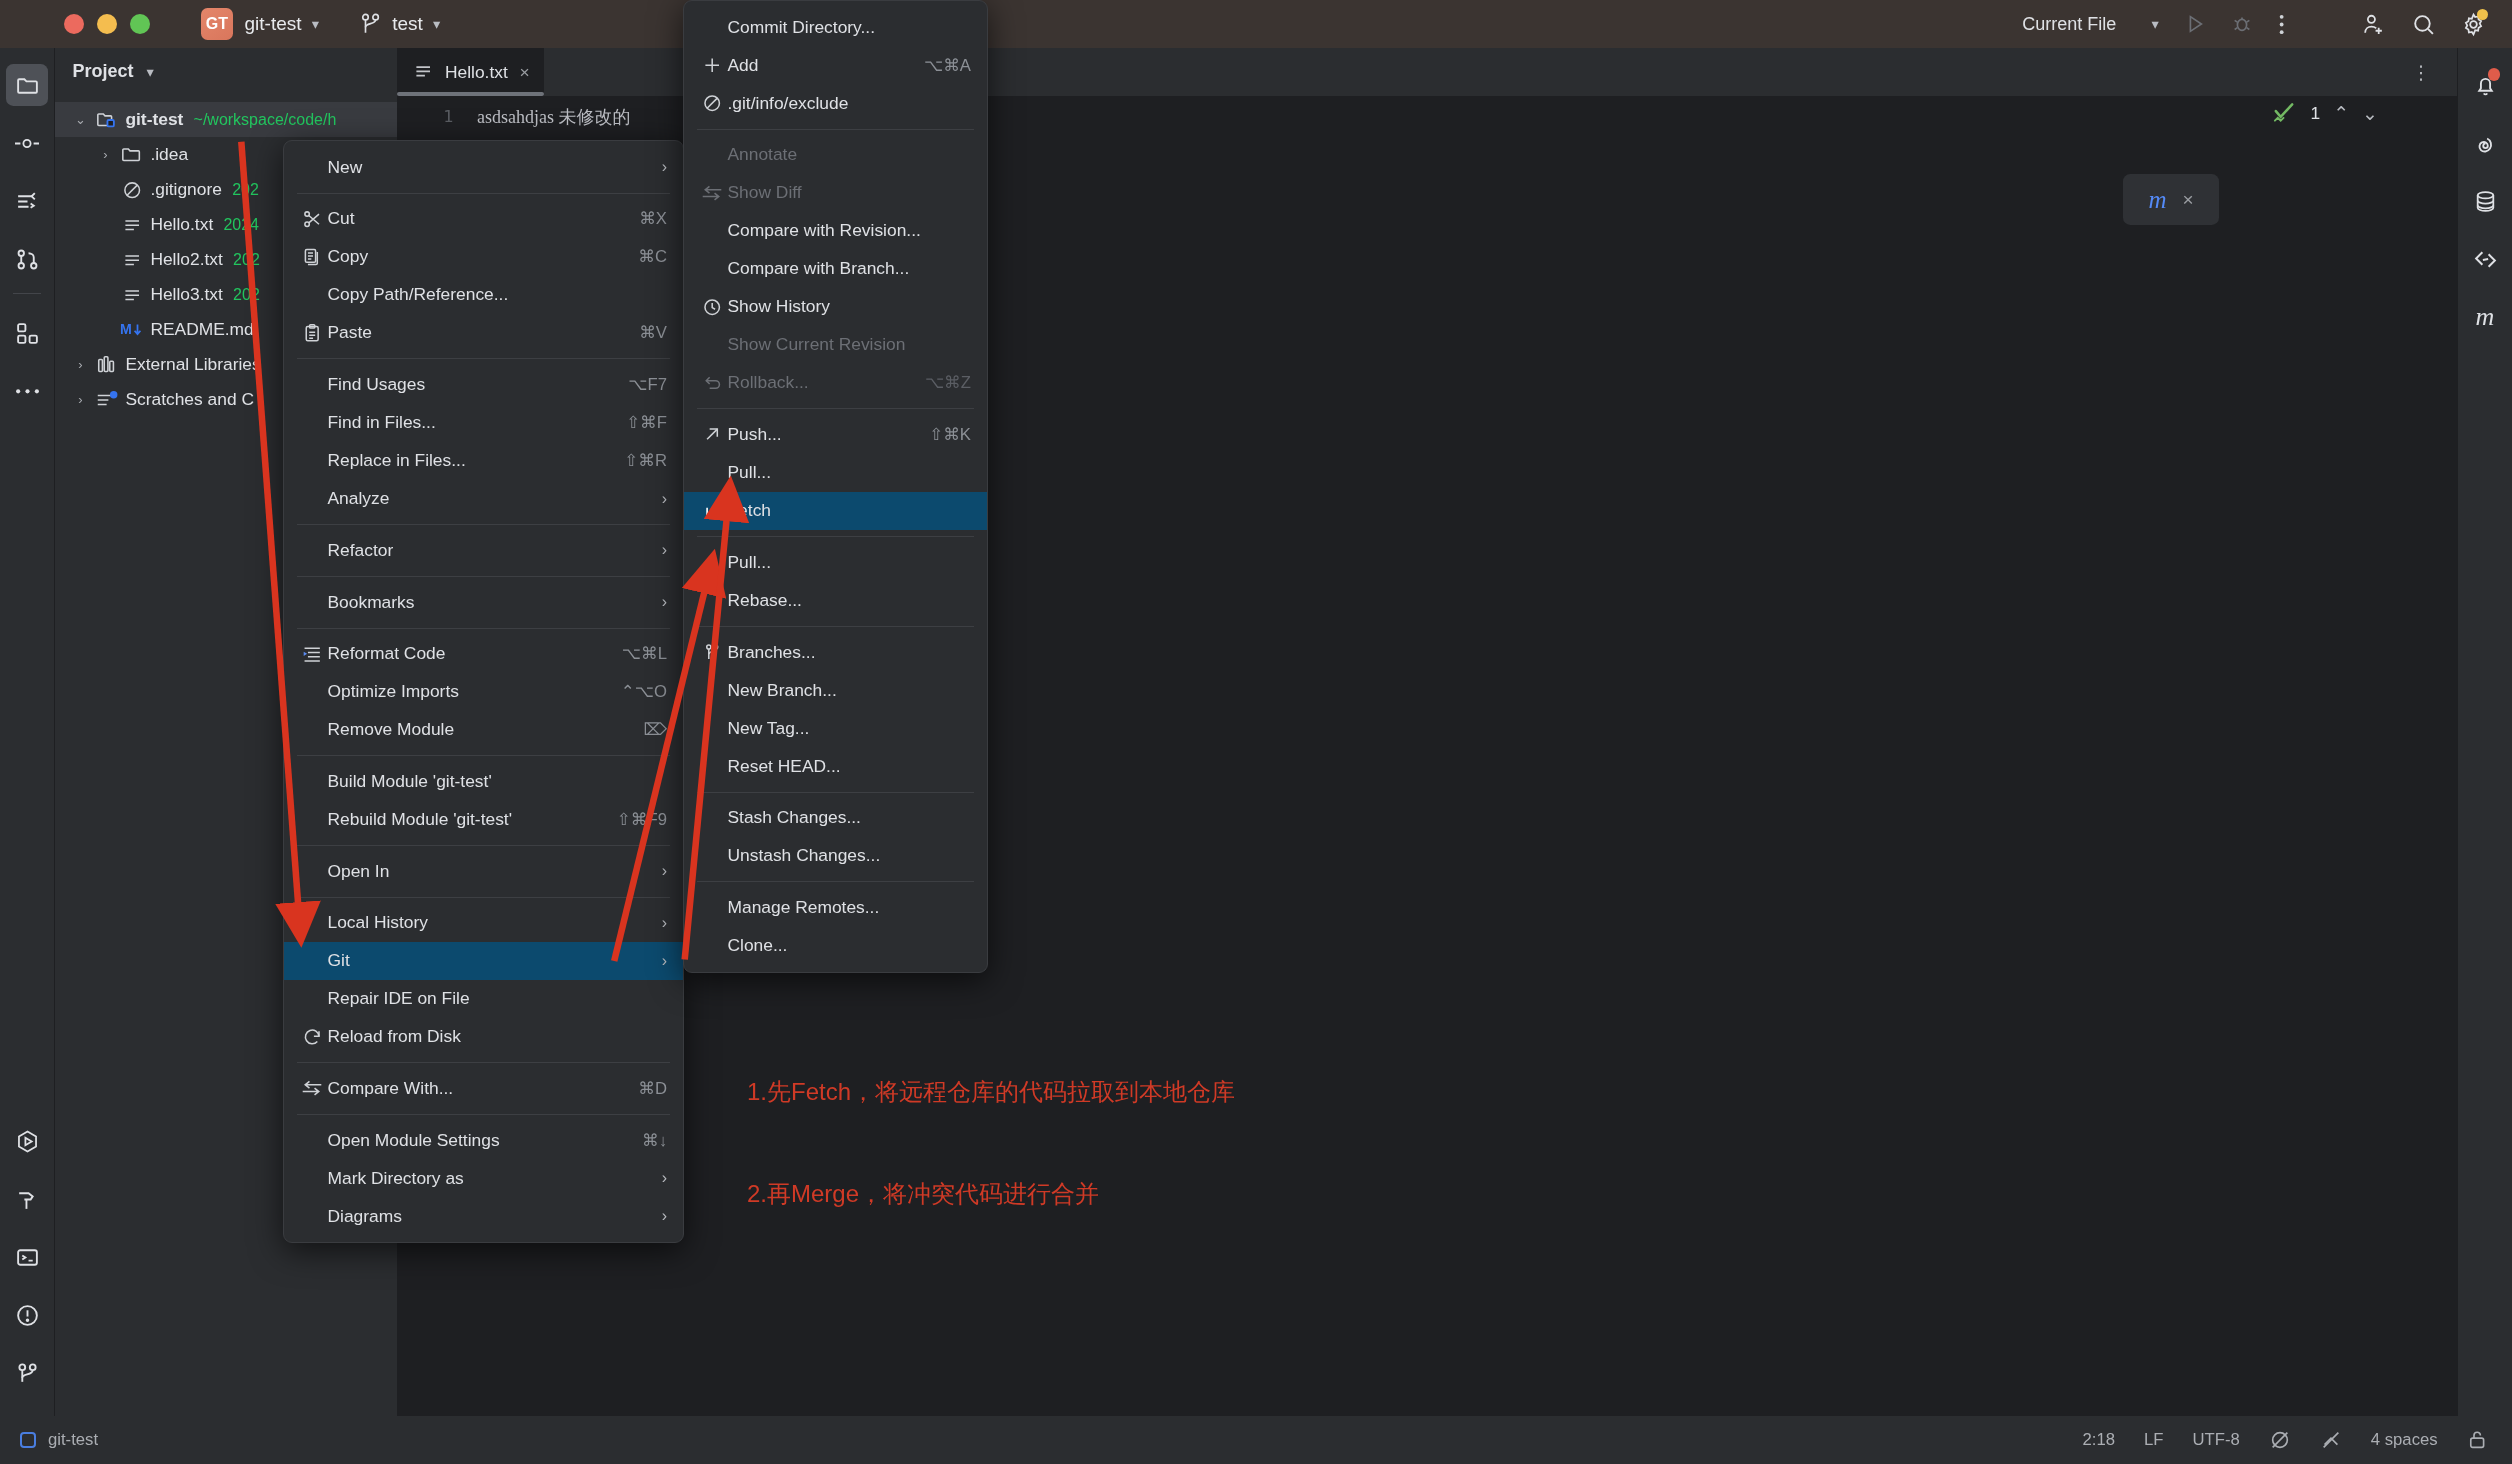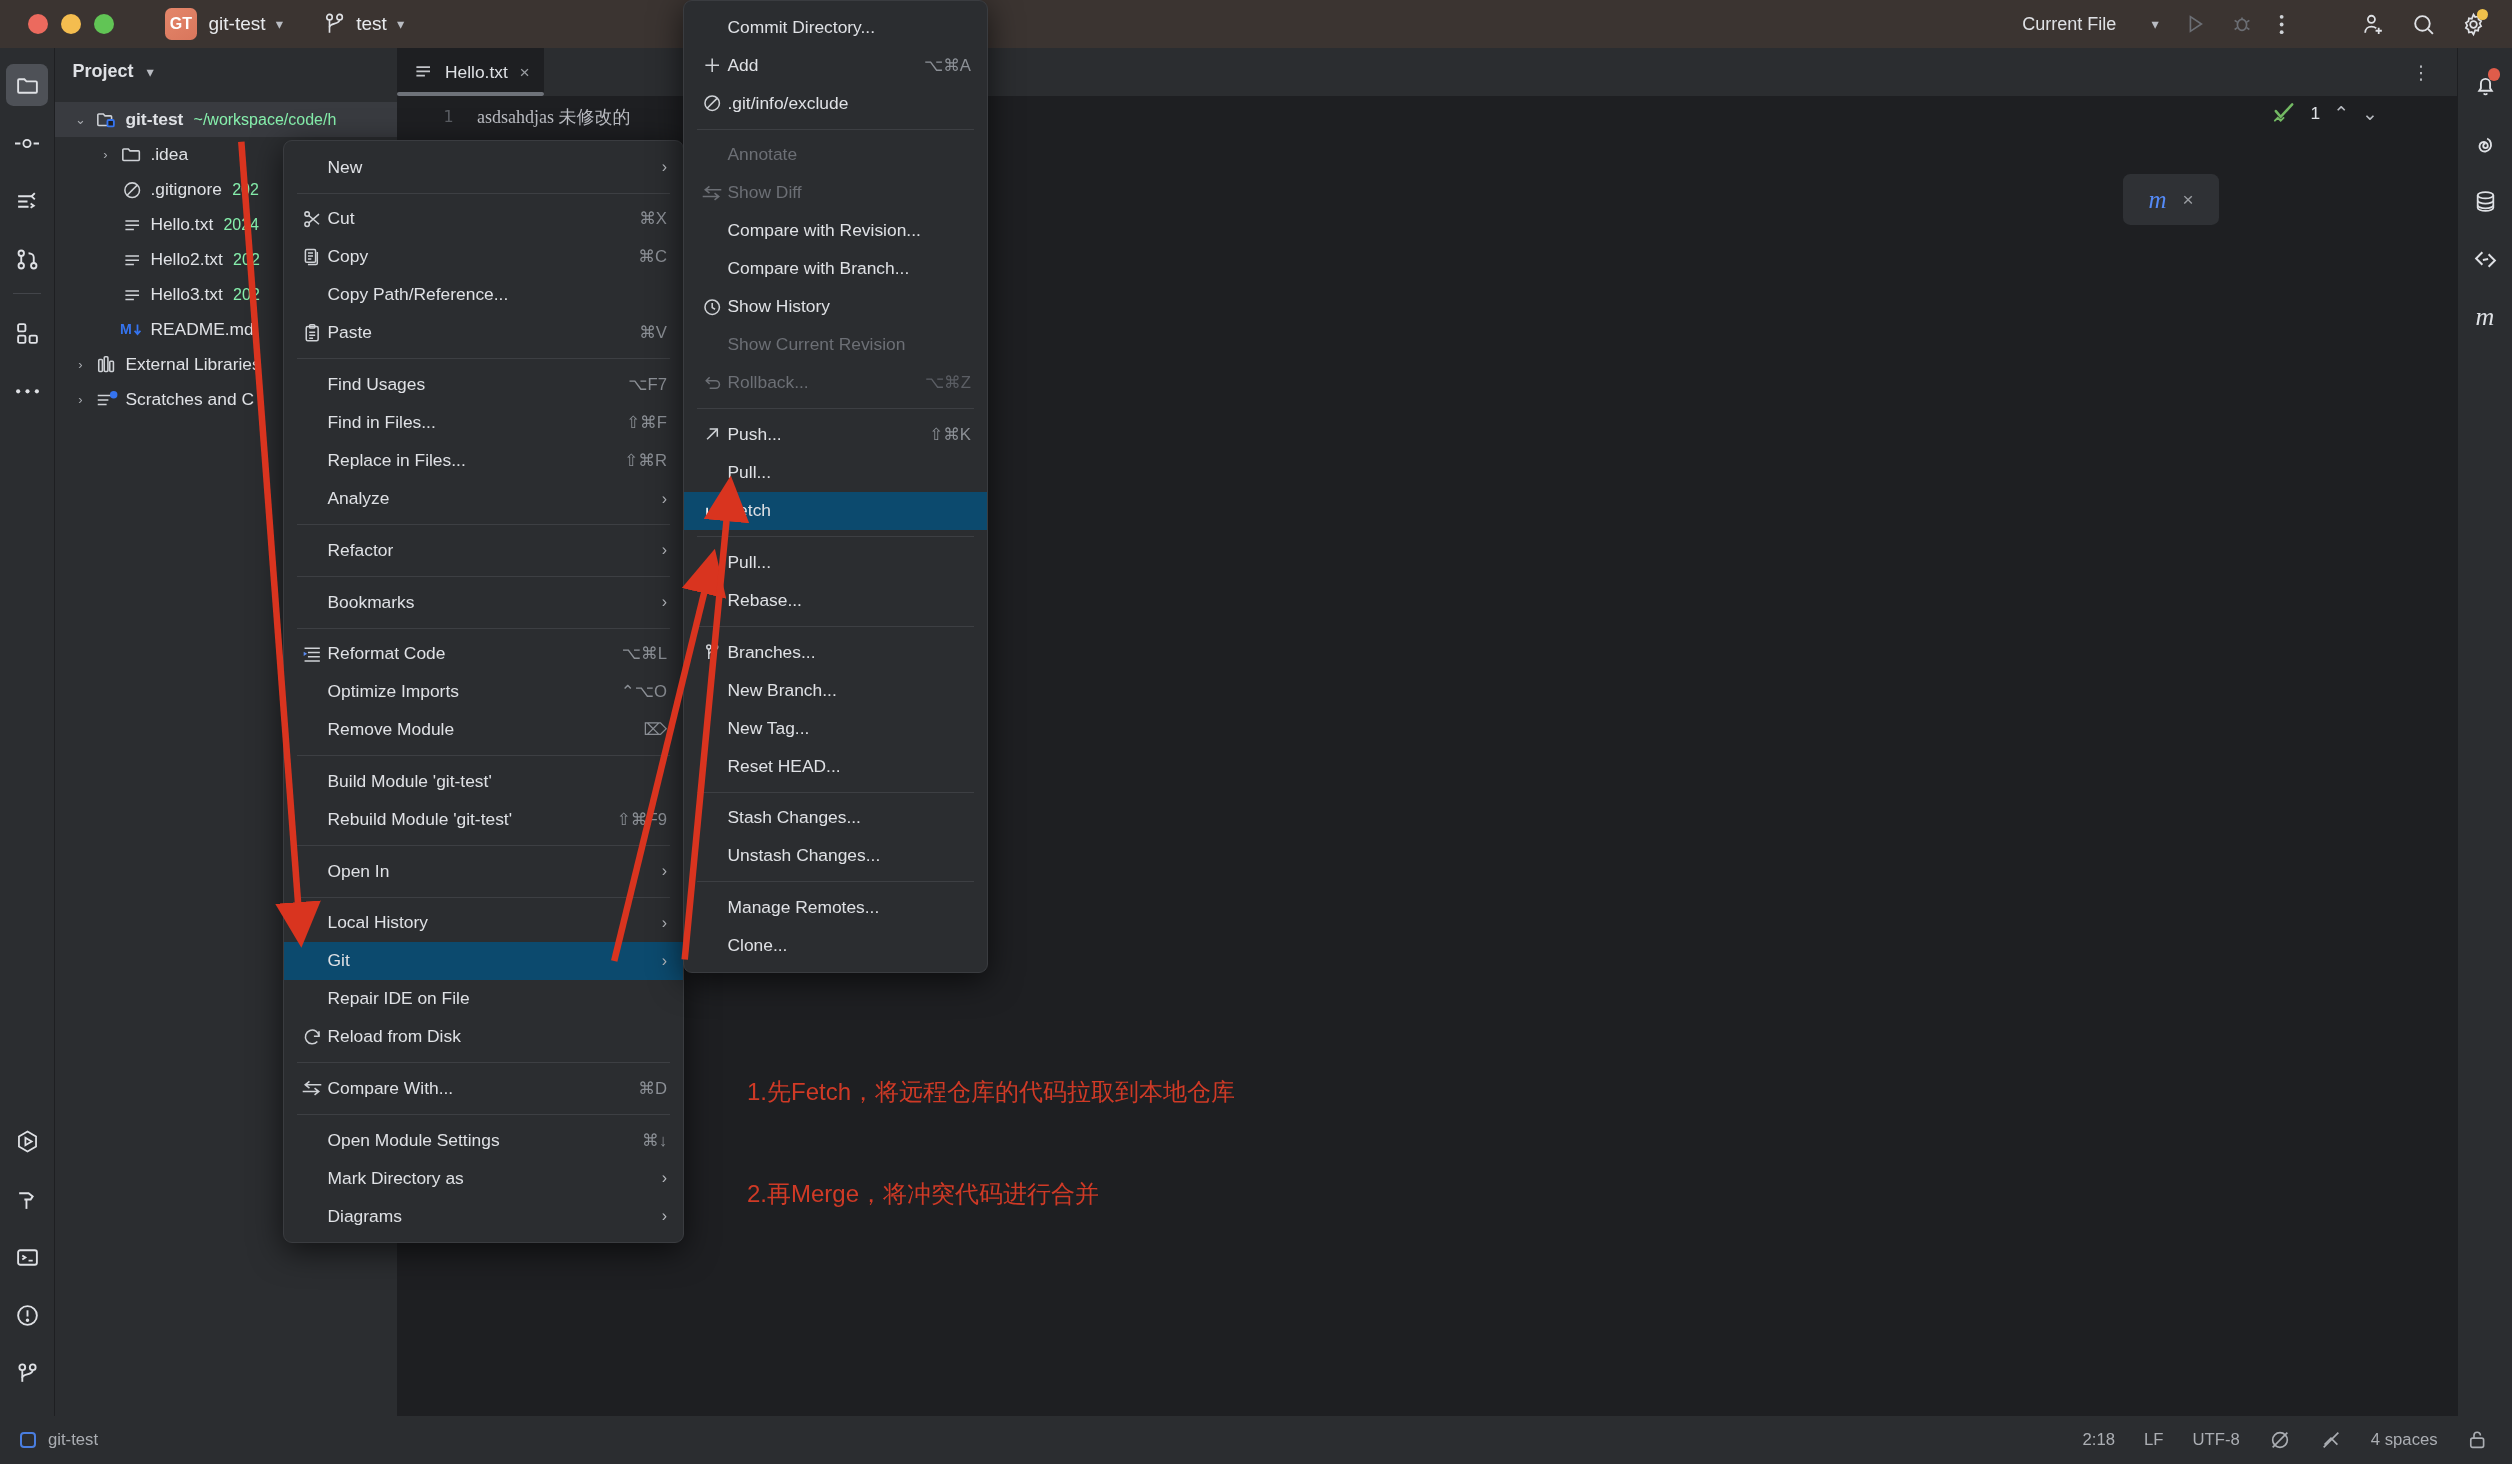--- a/index.html
+++ b/index.html
@@ -9,21 +9,21 @@
     font-family: "Liberation Sans", sans-serif;
     overflow: hidden;
     color: #dfe1e5;
   }
   #root { position: relative; width: 2512px; height: 1464px; }
 
   
   .titlebar {
     position: absolute; top: 0; left: 0; width: 2512px; height: 48px;
     background: #3b3431;
-    display: flex; align-items: center;
+    display: flex; align-items: center; padding-left: 36px;
   }
   .traffic { display: flex; gap: 12.4px; margin-left: 28px; }
   .tl { width: 20.4px; height: 20.4px; border-radius: 50%; }
   .tl.r { background: #ec6a5e; }
   .tl.y { background: #f4bd4f; }
   .tl.g { background: #61c555; }
 
   .proj-badge {
     width: 32px; height: 32px; border-radius: 6.5px;
     background: linear-gradient(145deg,#e4866a,#d9765c);
@@ -76,21 +76,21 @@
   .tree { padding-top: 7.3px; }
   .tree-row {
     height: 35px; display: flex; align-items: center; font-size: 17.4px;
     color: #dfe1e5; white-space: nowrap; padding-right: 5.8px;
   }
   .tree-row.sel { background: #393b40; }
   .arrow { width: 25px; text-align: center; color: #a8abb0; font-size: 13px; flex: 0 0 25px; }
   .ticon { width: 28px; display: flex; align-items: center; justify-content: center; flex: 0 0 28px; }
   .tlabel { margin-left: 4.4px; }
   .tlabel.bold { font-weight: bold; }
-  .tmeta { margin-left: 10.2px; color: #86efac; font-size: 16px; }
+  .tmeta { margin-left: 10.2px; color: #22c55e; font-size: 16px; }
 
   
   .editor-area {
     position: absolute; left: 397px; top: 48px; right: 55px; bottom: 48px;
     background: #1e1f22;
   }
   .tabbar { height: 48px; background: #2b2d30; display: flex; align-items: center; position: relative; }
   .tab {
     display: flex; align-items: center; height: 48px; padding: 0 14.5px 0 16px;
     background: #1e1f22; gap: 11.6px; position: relative;

